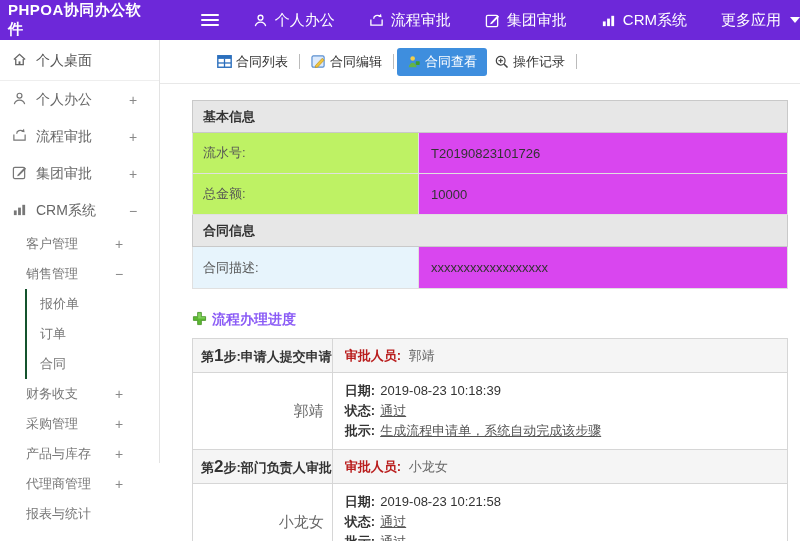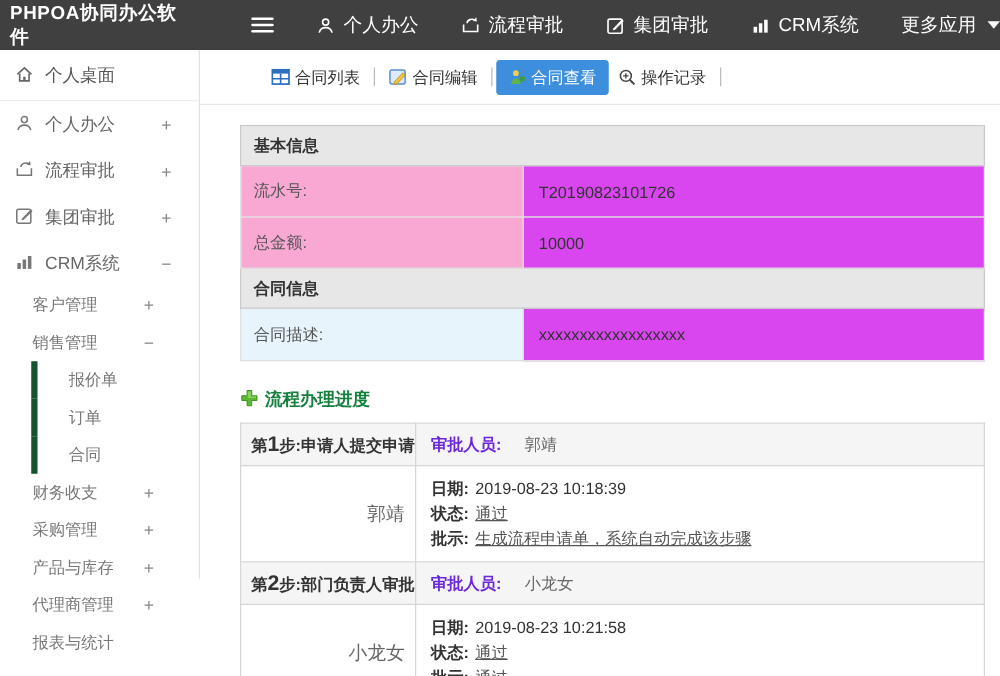--- a/index.html
+++ b/index.html
@@ -1,72 +1,72 @@
 <!DOCTYPE html>
 <html><head>
 <meta charset="utf-8">
 <style>
   * { margin:0; padding:0; box-sizing:border-box; }
   html,body { width:800px; height:541px; overflow:hidden; background:#fff;
     font-family:"Liberation Sans","DejaVu Sans",sans-serif; font-size:13px; color:#333; }
 
   
-  .topbar { height:40px; background:#404040; display:flex; align-items:center; color:#fff; }
+  .topbar { height:40px; background:#6d28d9; display:flex; align-items:center; color:#fff; }
   .brand { font-size:15px; font-weight:bold; padding-left:8px; width:170px; letter-spacing:.5px; }
   .hamburger { width:20px; display:flex; flex-direction:column; gap:3px; margin-left:48px; cursor:pointer; }
   .hamburger i { display:block; height:2px; background:#fff; border-radius:1px; }
   .topnav { display:flex; align-items:center; margin-left:34px; gap:34px; }
   .topnav-item { display:flex; align-items:center; gap:7px; font-size:15px; cursor:pointer; white-space:nowrap; }
   .topnav-item svg { display:block; }
   .caret { width:0; height:0; border-left:5px solid transparent; border-right:5px solid transparent;
     border-top:6px solid #fff; margin-left:2px; }
 
   
   .wrap { display:flex; height:423px; }
   .sidebar { width:160px; border-right:1px solid #e3e3e3; background:#fff; padding-top:2px; flex:none; }
   .main { flex:1; background:#fff; min-width:0; }
 
   
   .side-item { display:flex; align-items:center; color:#666; cursor:pointer; }
   .side-item .lbl { flex:1; }
   .lvl1 { height:37px; padding-left:12px; font-size:14px; gap:9px; }
   .lvl1.first { border-bottom:1px solid #eee; height:39px; color:#555; }
   .lvl2 { height:30px; padding-left:26px; font-size:13px; color:#777; }
-  .lvl3 { height:30px; margin-left:25px; border-left:5px solid #14532d; padding-left:25px; font-size:13px; color:#777; }
+  .lvl3 { height:30px; margin-left:25px; border-left:2px solid #14532d; padding-left:13px; font-size:13px; color:#777; }
   .exp1 { width:30px; color:#888; font-size:14px; text-align:left; }
   .exp2 { width:44px; color:#888; font-size:14px; text-align:left; }
   .side-item svg { flex:none; }
 
   
   .tabbar { height:44px; display:flex; align-items:center; padding-left:49px; border-bottom:1px solid #e8e8e8; }
   .tab { display:flex; align-items:center; gap:4px; padding:4px 8px; color:#333; cursor:pointer; white-space:nowrap; }
   .tab-sep { width:1px; height:15px; background:#bbb; margin:0 3px; }
   .tab.active { background:#3e8ede; color:#fff; border-radius:3px; padding:5px 10px;text-align:right; }
   .tab svg { display:block; }
 
   
   .content { padding:16px 12px 0 32px; }
   .info-table { width:100%; border-collapse:collapse; border:1px solid #c9c9c9; margin-bottom:0; }
   .info-table td { border:1px solid #e0e0e0; }
   .sec-head td { background:#e7e7e7; font-weight:bold; color:#333; height:32px; padding-left:10px;
      border:1px solid #c9c9c9; }
-  .row-label { width:38%; background:#f9a8d4; color:#555; padding-left:10px; height:41px; }
+  .row-label { width:38%; background:#bef264; color:#555; padding-left:10px; height:41px; }
   .row-value { background:#d946ef; color:#333; padding-left:12px; }
   .row-label.blue { background:#e7f4fc; }
 
   
   .prog-title { display:flex; align-items:center; gap:5px; margin:22px 0 9px 0;
-     font-size:14px; font-weight:bold; color:#15803d; }
+     font-size:14px; font-weight:bold; color:#8b5cf6; }
   .steps-table { width:100%; border-collapse:collapse; border:1px solid #c9c9c9; }
   .steps-table td { border:1px solid #d6d6d6; vertical-align:middle; }
   .step-head td { background:#f5f5f5; height:34px; }
   .step-cell { width:124px; padding-left:8px; font-weight:bold; color:#333; white-space:nowrap; }
   .step-num { font-size:17px; }
   .appr-cell { padding-left:12px; color:#666; }
-  .appr-cell b { color:#6d28d9; margin-right:15px;text-align:center; }
+  .appr-cell b { color:#b91c1c; margin-right:4px;text-align:center; }
   .name-cell { text-align:right; padding-right:8px; font-size:15px; color:#666; background:#fff; }
   .detail-cell { padding:8px 0 8px 12px; background:#fff; }
   .detail-cell .line { line-height:20px; color:#333; }
   .detail-cell b { margin-right:5px; }
   .u { text-decoration:underline; color:#555; }
 </style>
 </head>
 <body>
 
 <div class="topbar">

